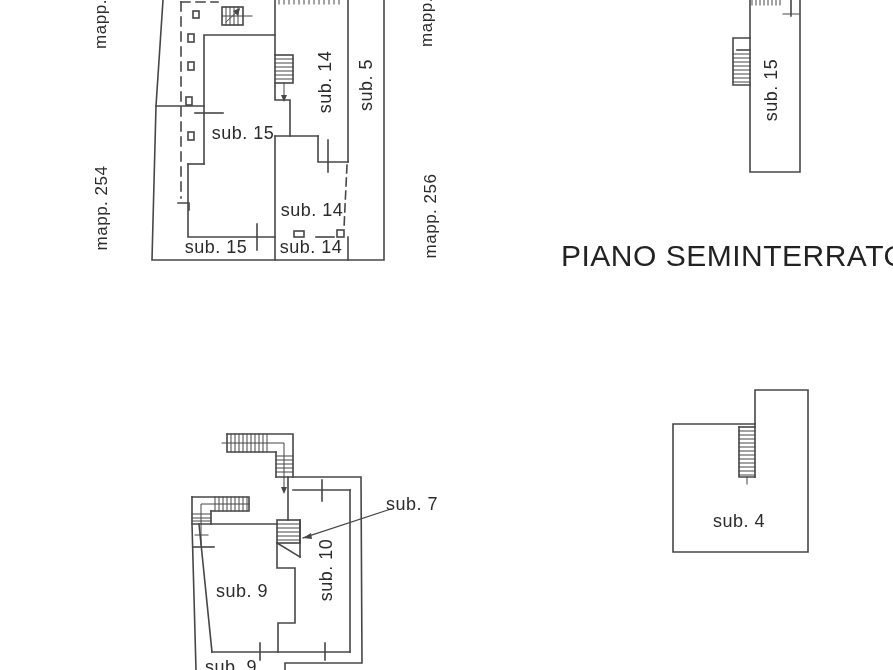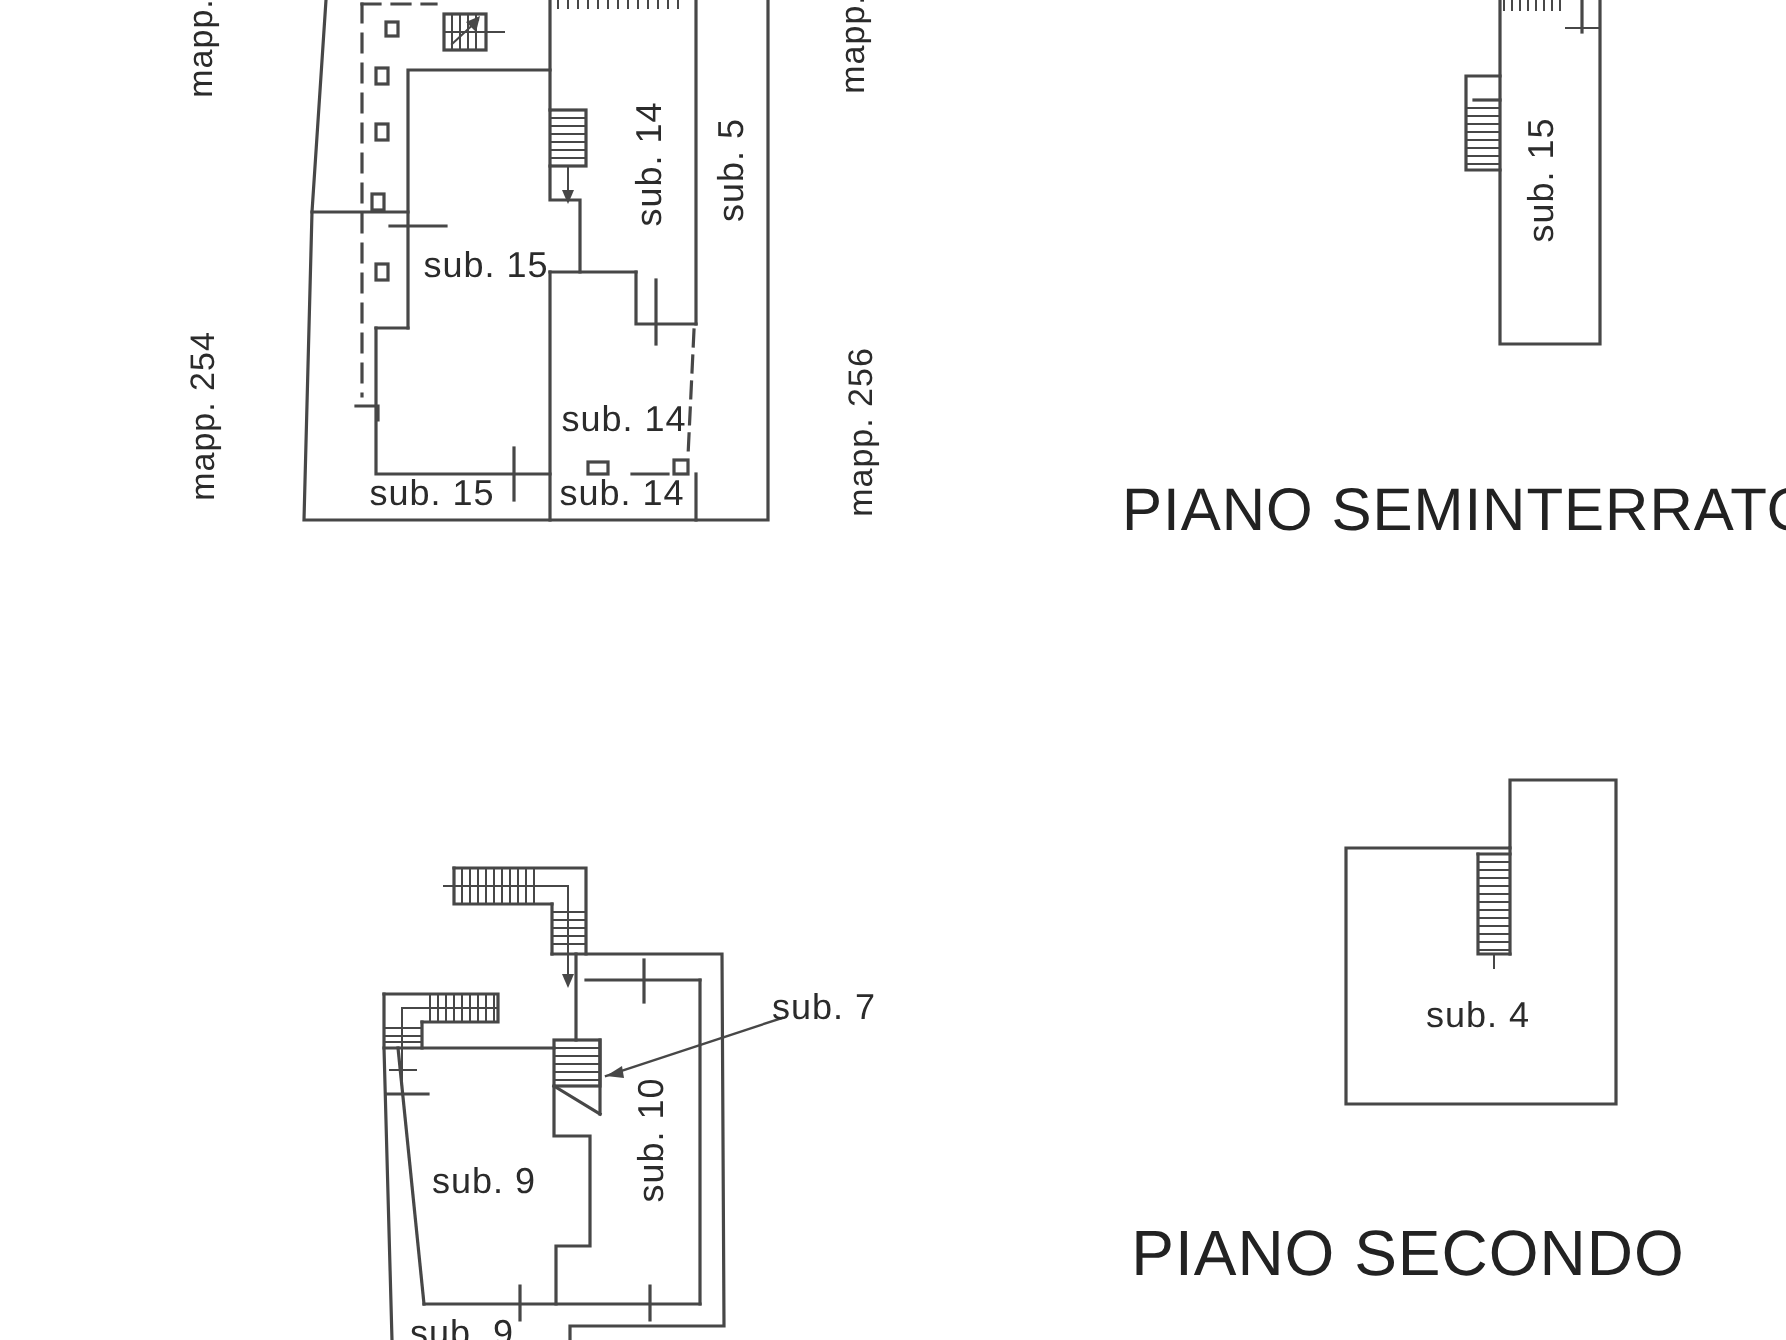--- a/index.html
+++ b/index.html
@@ -176,16 +176,15 @@
   <div class="lbl" style="left:311px;top:247px;">sub. 14</div>
 
   <div class="lbl v" style="left:771px;top:90px;">sub. 15</div>
   <div class="title left-anchor" style="left:561px;top:256px;font-size:30px;">PIANO SEMINTERRATO</div>
 
   <div class="lbl" style="left:242px;top:591px;">sub. 9</div>
   <div class="lbl v" style="left:326px;top:570px;">sub. 10</div>
   <div class="lbl" style="left:412px;top:504px;">sub. 7</div>
   <div class="lbl" style="left:231px;top:667px;">sub. 9</div>
 
-  <div class="lbl" style="left:739px;top:508px;">sub. 4</div>
-  <div class="title" style="left:704px;top:627px;font-size:32px;">PIANO SECONDO</div>
+  <div class="lbl" style="left:739px;top:521px;">sub. 4</div>
 
 </div>
 
 </body></html>

